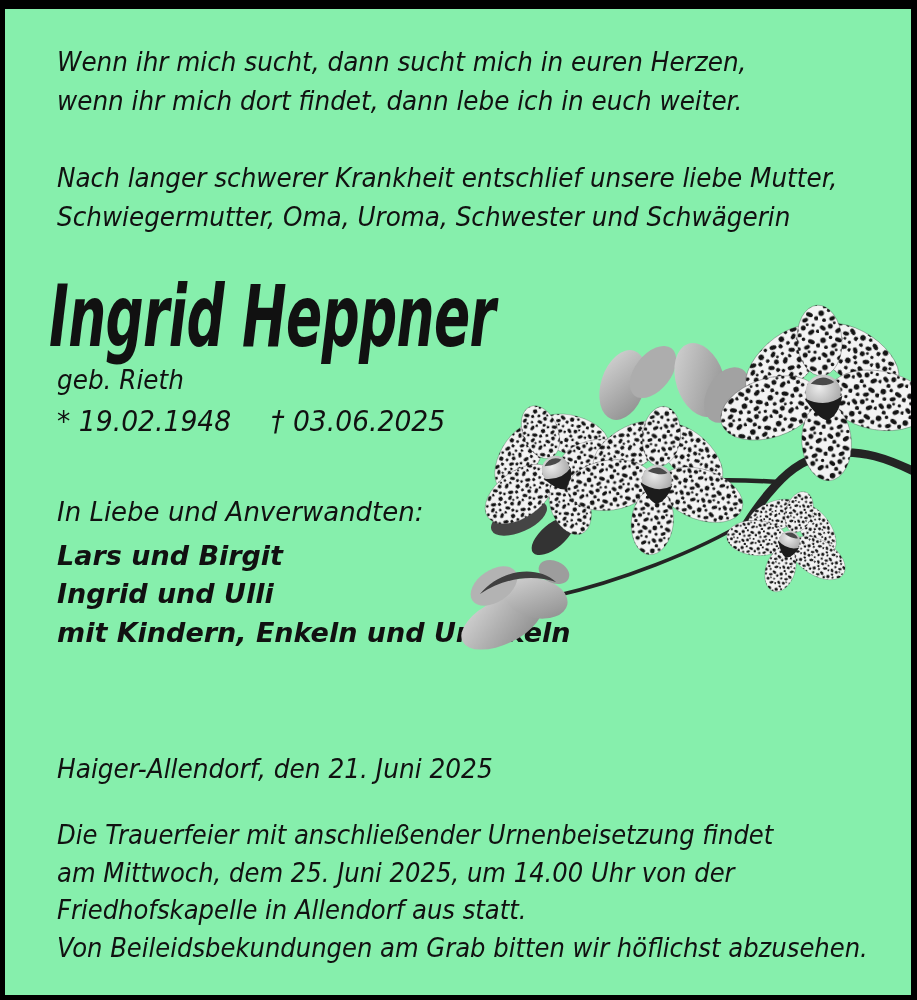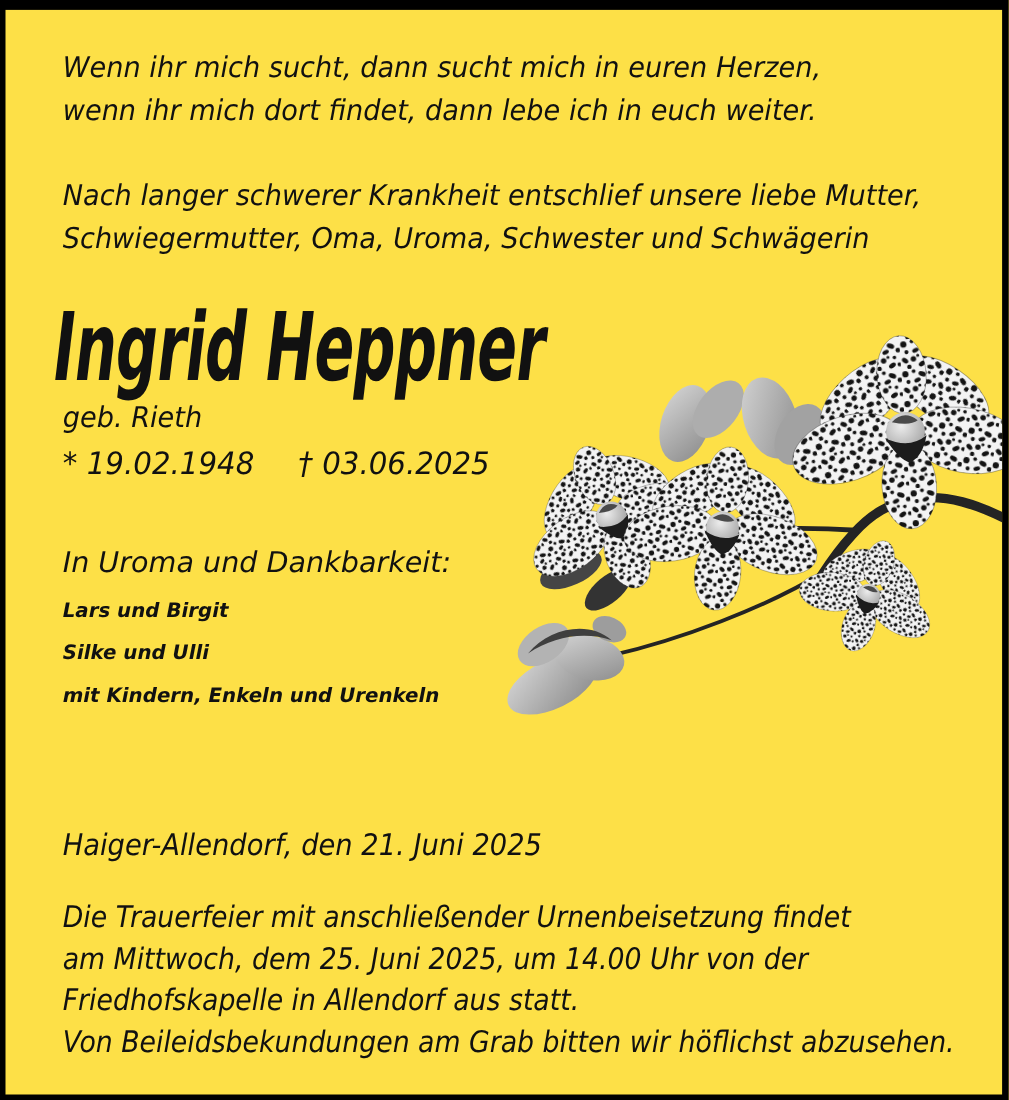--- a/index.html
+++ b/index.html
@@ -6,41 +6,41 @@
   body {
     width: 917px; height: 1000px;
     background: #000000;
     position: relative;
     font-family: "DejaVu Sans", sans-serif;
     overflow: hidden;
   }
   .page {
     position: absolute;
     top: 9px; left: 5px; right: 6px; bottom: 5px;
-    background: #fde047;
+    background: #86efac;
     color: #111111;
     overflow: hidden;
     padding-left: 28px;
   }
   .blk {
     position: absolute;
     font-style: italic;
     transform-origin: 0 0;
     white-space: nowrap;
   }
   .quote   { left: 52px; top: 34px;  font-size: 26px; line-height: 39px; transform: scaleX(.95); }
   .intro   { left: 52px; top: 150px; font-size: 26px; line-height: 39px; transform: scaleX(.95); }
   .name    { left: 44px; top: 264px; font-size: 86px; line-height: 86px; font-weight: bold;
              transform: scaleX(.62); letter-spacing: -1px; margin: 0; }
   .geb     { left: 52px; top: 352px; font-size: 26px; line-height: 39px; transform: scaleX(.95); }
   .dates   { left: 52px; top: 393px; font-size: 28px; line-height: 39px; transform: scaleX(.95); }
   .dates .born { margin-right: 42px; }
   .dates .sym  { margin-right: 9px; }
   .thanks  { left: 52px; top: 484px; font-size: 26px; line-height: 39px; }
-  .mourner-lines { margin-top: 5px; font-weight: bold; font-size: 18px; line-height: 38.3px; }
+  .mourner-lines { margin-top: 5px; font-weight: bold; font-size: 27px; line-height: 38.3px; }
   .placedate { left: 52px; top: 740px; font-size: 27px; line-height: 39px; transform: scaleX(.92); }
   .funeral { left: 52px; top: 807px; font-size: 27px; line-height: 37.7px; transform: scaleX(.90); }
   .orchid  { position: absolute; left: 452px; top: 281px; width: 460px; height: 410px; }
   .pet  { fill: url(#sp); stroke: #3a3a3a; stroke-width: .7; stroke-opacity: .4; }
   .stem { fill: none; stroke: #242424; stroke-linecap: round; }
 </style>
 </head>
 <body>
 
 <div class="page">
@@ -57,24 +57,24 @@
 
   <h1 class="blk name">Ingrid Heppner</h1>
 
   <div class="blk geb">geb. Rieth</div>
 
   <div class="blk dates">
     <span class="born"><span class="sym">*</span><span>19.02.1948</span></span><span class="died"><span class="sym">†</span><span>03.06.2025</span></span>
   </div>
 
   <div class="blk thanks">
-    <div>In Uroma und Dankbarkeit:</div>
+    <div>In Liebe und Anverwandten:</div>
     <div class="mourner-lines">
       <div>Lars und Birgit</div>
-      <div>Silke und Ulli</div>
+      <div>Ingrid und Ulli</div>
       <div>mit Kindern, Enkeln und Urenkeln</div>
     </div>
   </div>
 
   <div class="blk placedate">Haiger-Allendorf, den 21. Juni 2025</div>
 
   <div class="blk funeral">
     <div>Die Trauerfeier mit anschließender Urnenbeisetzung findet</div>
     <div>am Mittwoch, dem 25. Juni 2025, um 14.00 Uhr von der</div>
     <div>Friedhofskapelle in Allendorf aus statt.</div>

